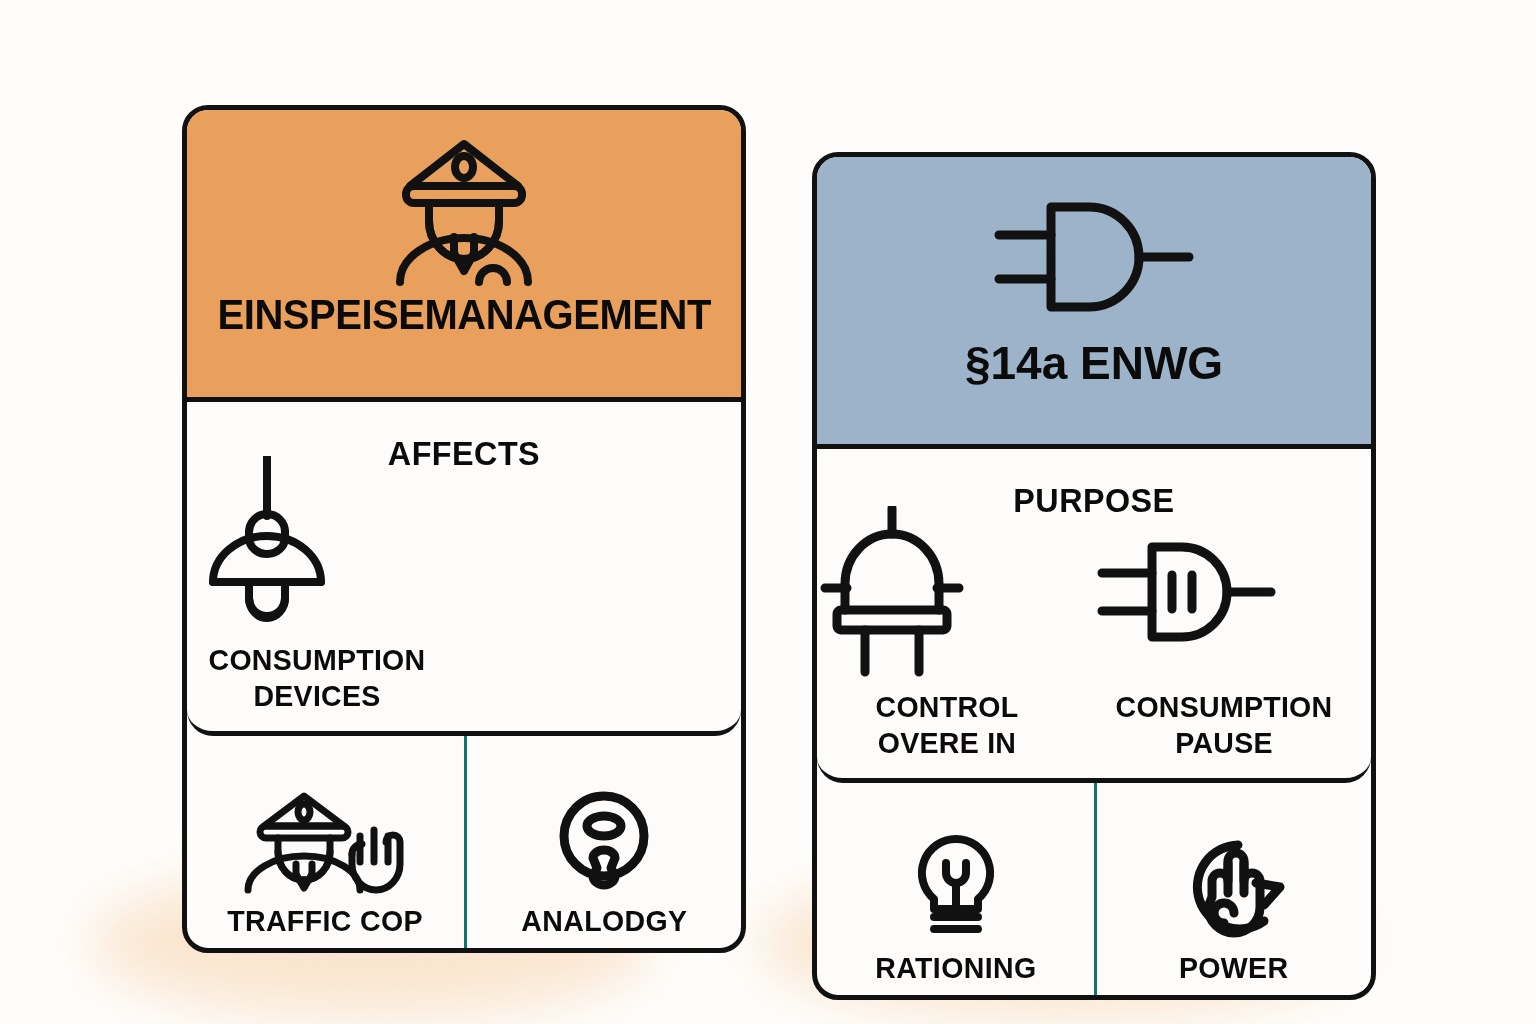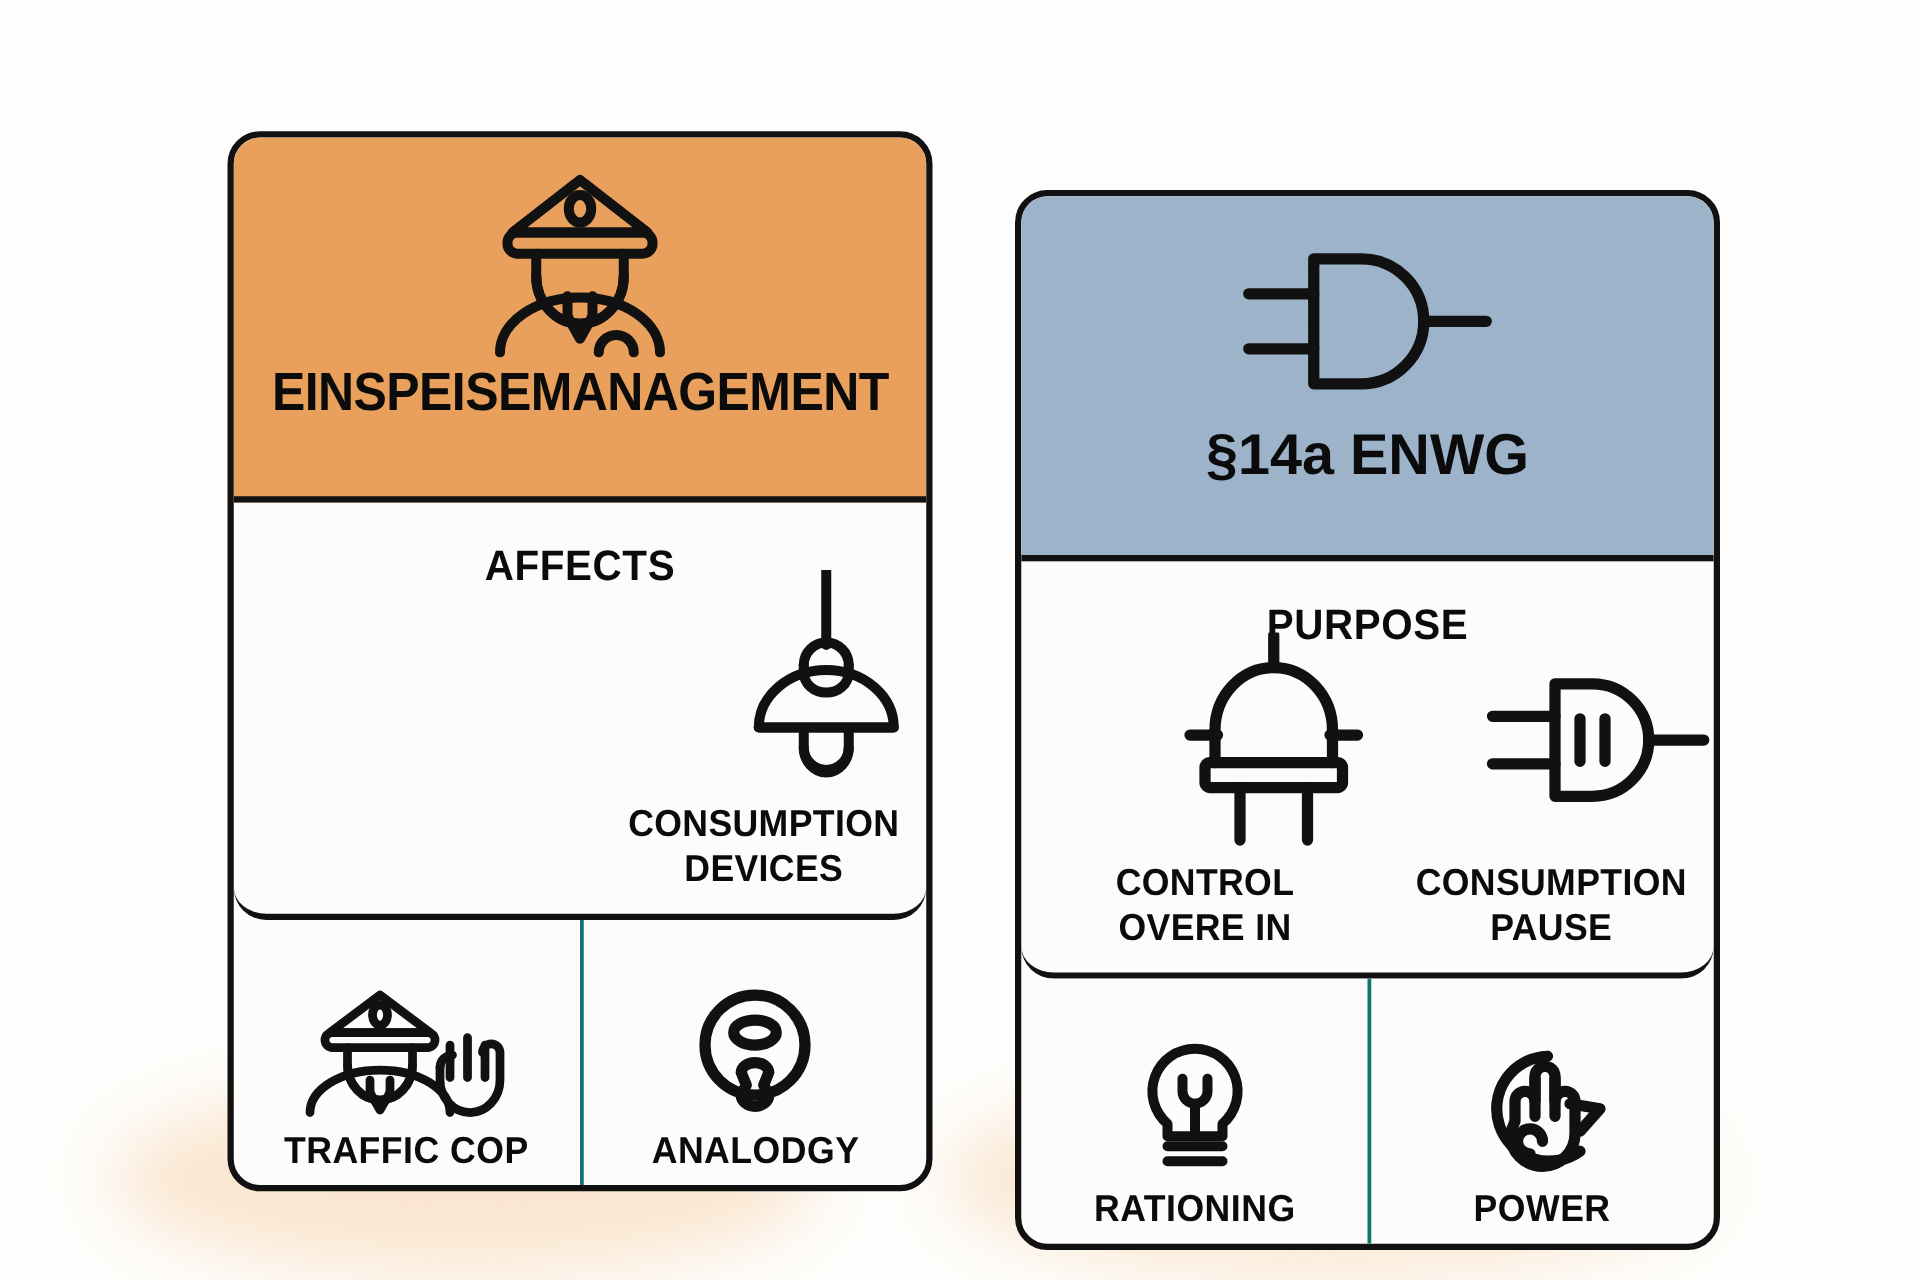--- a/index.html
+++ b/index.html
@@ -94,21 +94,21 @@
   }
   .mid-cells {
     position: absolute;
     inset: 0;
     display: flex;
   }
   .mid-cell {
     flex: 1 1 50%;
     display: flex;
     flex-direction: column;
-    align-items: flex-end;
+    align-items: flex-start;
     justify-content: flex-end;
     padding-bottom: 16px;
   }
   .mid-cell .cell-icon {
     height: 178px;
     display: flex;
     align-items: flex-end;
     justify-content: center;
     margin-bottom: 8px;
   }

